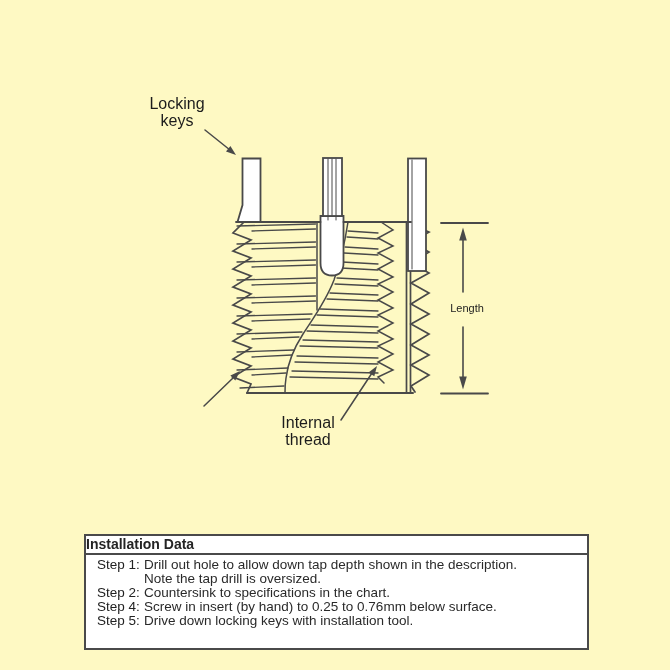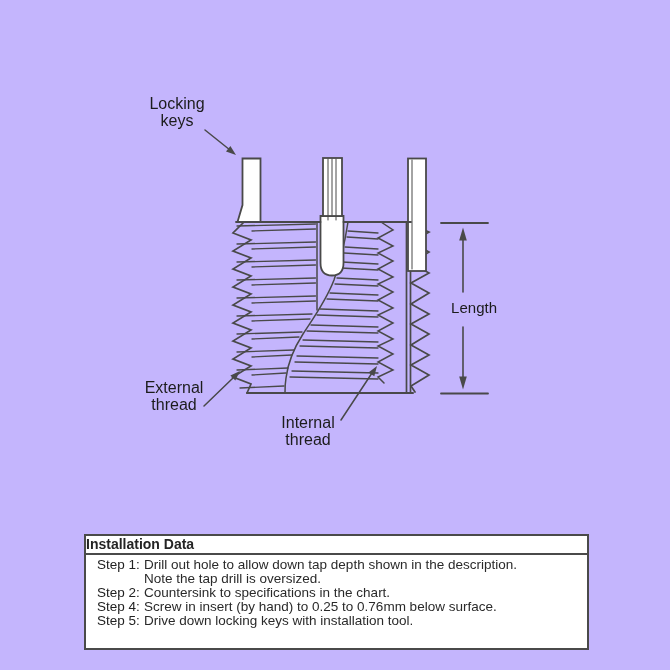--- a/index.html
+++ b/index.html
@@ -1,35 +1,35 @@
 <!DOCTYPE html>
 <html><head>
 <meta charset="utf-8">
 <style>
   html, body { margin: 0; padding: 0; background: #ffffff; }
   .screenshot {
     position: relative;
     width: 670px;
     height: 670px;
-    background: #c4b5fd;
+    background: #fef9c3;
     overflow: hidden;
     font-family: "Liberation Sans", sans-serif;
     color: #1f1f1f;
   }
   .diagram-svg { position: absolute; left: 0; top: 0; }
   .dlabel {
     position: absolute;
     font-size: 16px;
     line-height: 16.5px;
     text-align: center;
     color: #1c1c1c;
     white-space: normal;
   }
   .lbl-locking  { left: 140px; top: 96px;  width: 74px; }
-  .lbl-length   { left: 437px; top: 300px; width: 60px; text-align: right; font-size: 15px; }
+  .lbl-length   { left: 437px; top: 300px; width: 60px; text-align: center; font-size: 11px; }
   .lbl-external { left: 134px; top: 380px; width: 80px; }
   .lbl-internal { left: 268px; top: 415px; width: 80px; }
 
   .install-table {
     position: absolute;
     left: 84px; top: 534px;
     width: 501px; height: 112px;
     border: 2px solid #4a4a4a;
     background: #ffffff;
     box-sizing: content-box;
@@ -156,21 +156,20 @@
       <polygon fill="#494949" stroke="none" points="236,155 226.0,151.4 230.4,146.0"></polygon>
       <path d="M204,406 L233,378"></path>
       <polygon fill="#494949" stroke="none" points="240,371 235.3,380.5 230.4,375.5"></polygon>
       <path d="M341,420 L372,373"></path>
       <polygon fill="#494949" stroke="none" points="377,366 374.3,376.2 368.5,372.4"></polygon>
     </g>
   </svg>
 
   <div class="dlabel lbl-locking">Locking keys</div>
   <div class="dlabel lbl-length">Length</div>
-  <div class="dlabel lbl-external">External thread</div>
   <div class="dlabel lbl-internal">Internal thread</div>
 
   <div class="install-table">
     <div class="install-title">Installation Data</div>
     <div class="install-rows">
         <div class="install-row">
         <span class="step-label">Step 1:</span>
         <span class="step-text">Drill out hole to allow down tap depth shown in the description.</span>
       </div>
         <div class="install-row">

